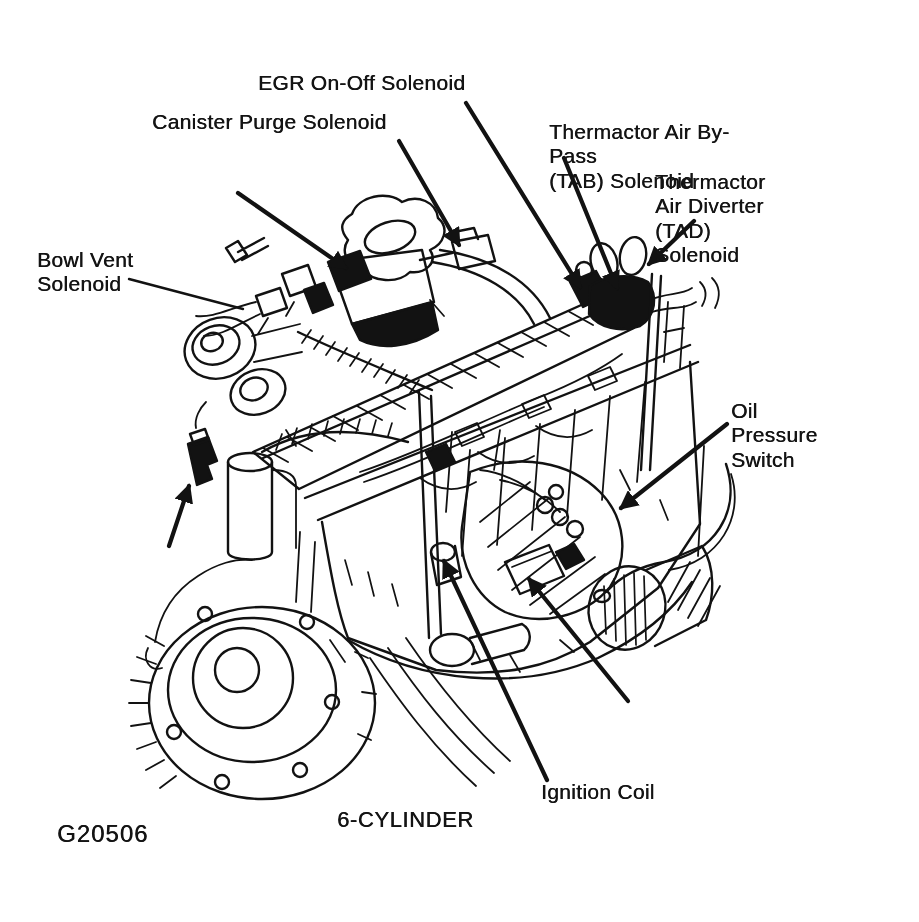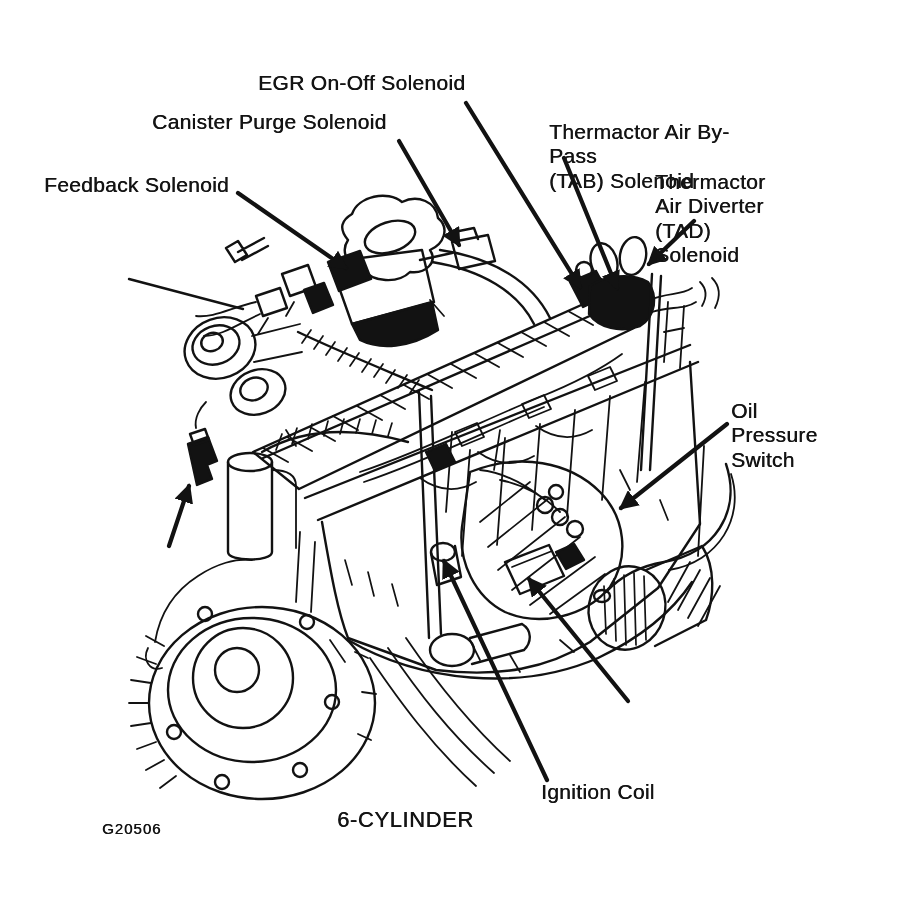--- a/index.html
+++ b/index.html
@@ -11,21 +11,21 @@
     position:absolute;
     color:#141414;
     font-size:21px;
     line-height:1.16;
     letter-spacing:0.3px;
     white-space:pre-line;
     text-shadow:0.45px 0 0 currentColor;
     user-select:none;
   }
   .caption{font-size:22px;letter-spacing:0.6px;margin-left:20px;}
-  .figcode{font-size:15px;letter-spacing:1px;margin-left:45px;}
+  .figcode{font-size:24px;letter-spacing:1px;}
 </style>
 </head>
 <body>
 
 <div id="stage">
 
   <svg width="919" height="922" viewBox="0 0 919 922">
     <defs>
       <marker id="ah" viewBox="0 0 10 10" refX="8.5" refY="5" markerWidth="4.6" markerHeight="4.6" orient="auto-start-reverse">
         <path d="M0,0 L10,5 L0,10 Z" fill="#121212"></path>
@@ -195,21 +195,22 @@
       <line x1="694" y1="221" x2="649" y2="264" marker-end="url(#ah)"></line>
       <line x1="727" y1="424" x2="621" y2="508" marker-end="url(#ah)"></line>
       <line x1="169" y1="546" x2="189" y2="486" marker-end="url(#ah)"></line>
       <line x1="628" y1="701" x2="529" y2="579" marker-end="url(#ah)"></line>
       <line x1="547" y1="780" x2="444" y2="561" marker-end="url(#ah)"></line>
     </g>
   </svg>
 
   <div class="lbl" style="left:258px;top:71px">EGR On-Off Solenoid</div>
   <div class="lbl" style="left:152px;top:110px">Canister Purge Solenoid</div>
-  <div class="lbl" style="left:44px;top:173px">Feedback Solenoid</div>
+  <div class="lbl" style="left:37px;top:248px">Bowl Vent
+Solenoid</div>
   <div class="lbl" style="left:549px;top:120px">Thermactor Air By-Pass
 (TAB) Solenoid</div>
   <div class="lbl" style="left:655px;top:170px">Thermactor Air Diverter
 (TAD) Solenoid</div>
   <div class="lbl" style="left:731px;top:399px">Oil
 Pressure
 Switch</div>
   <div class="lbl" style="left:541px;top:780px">Ignition Coil</div>
 
   <div class="lbl caption" style="left:317px;top:807px">6-CYLINDER</div>

